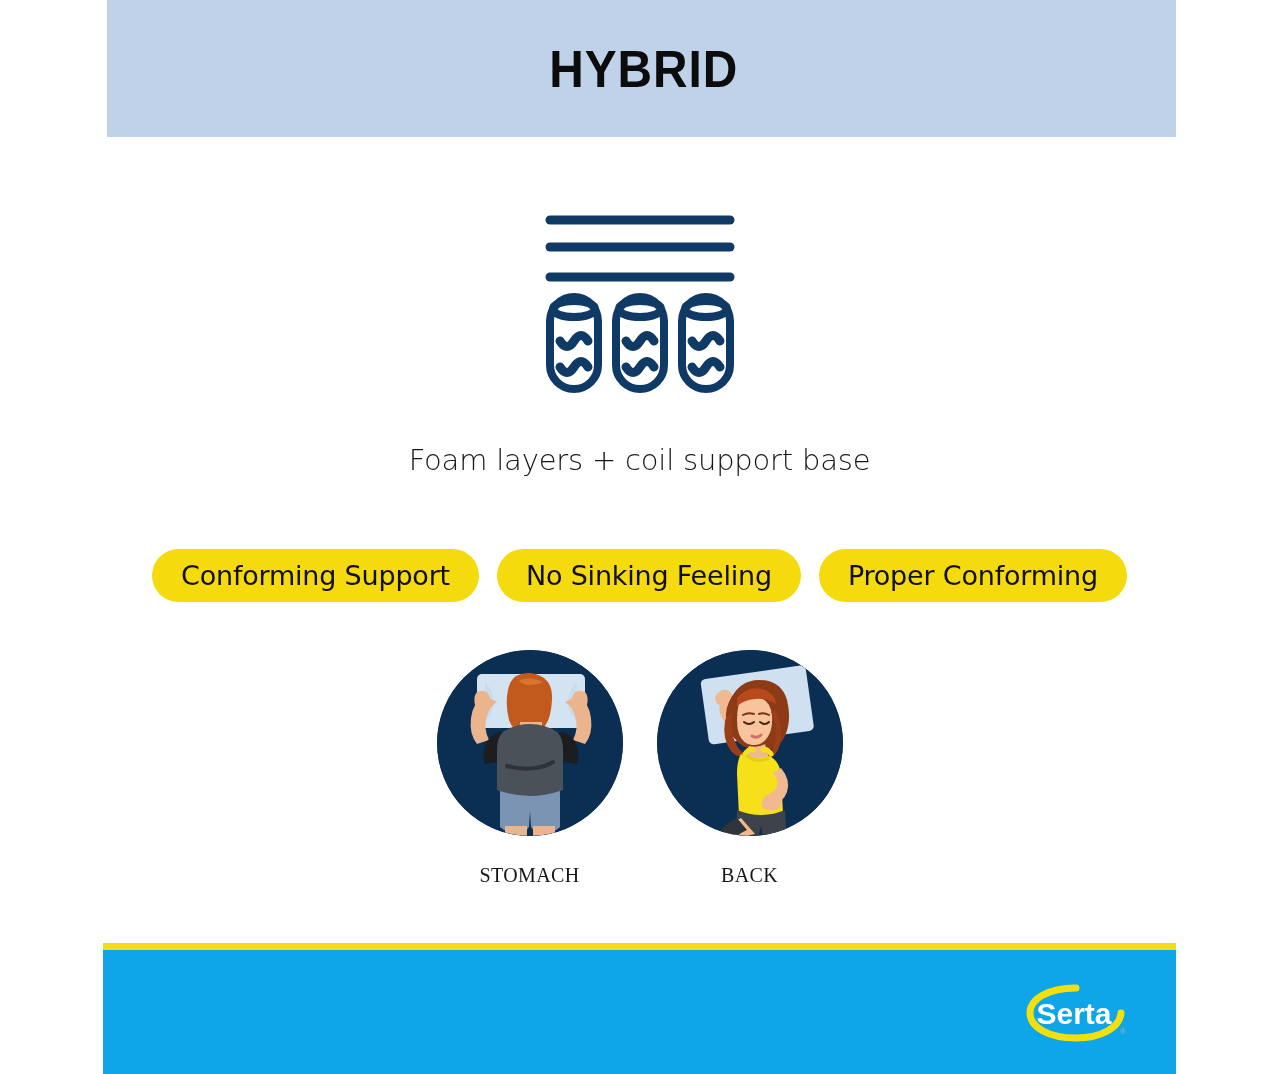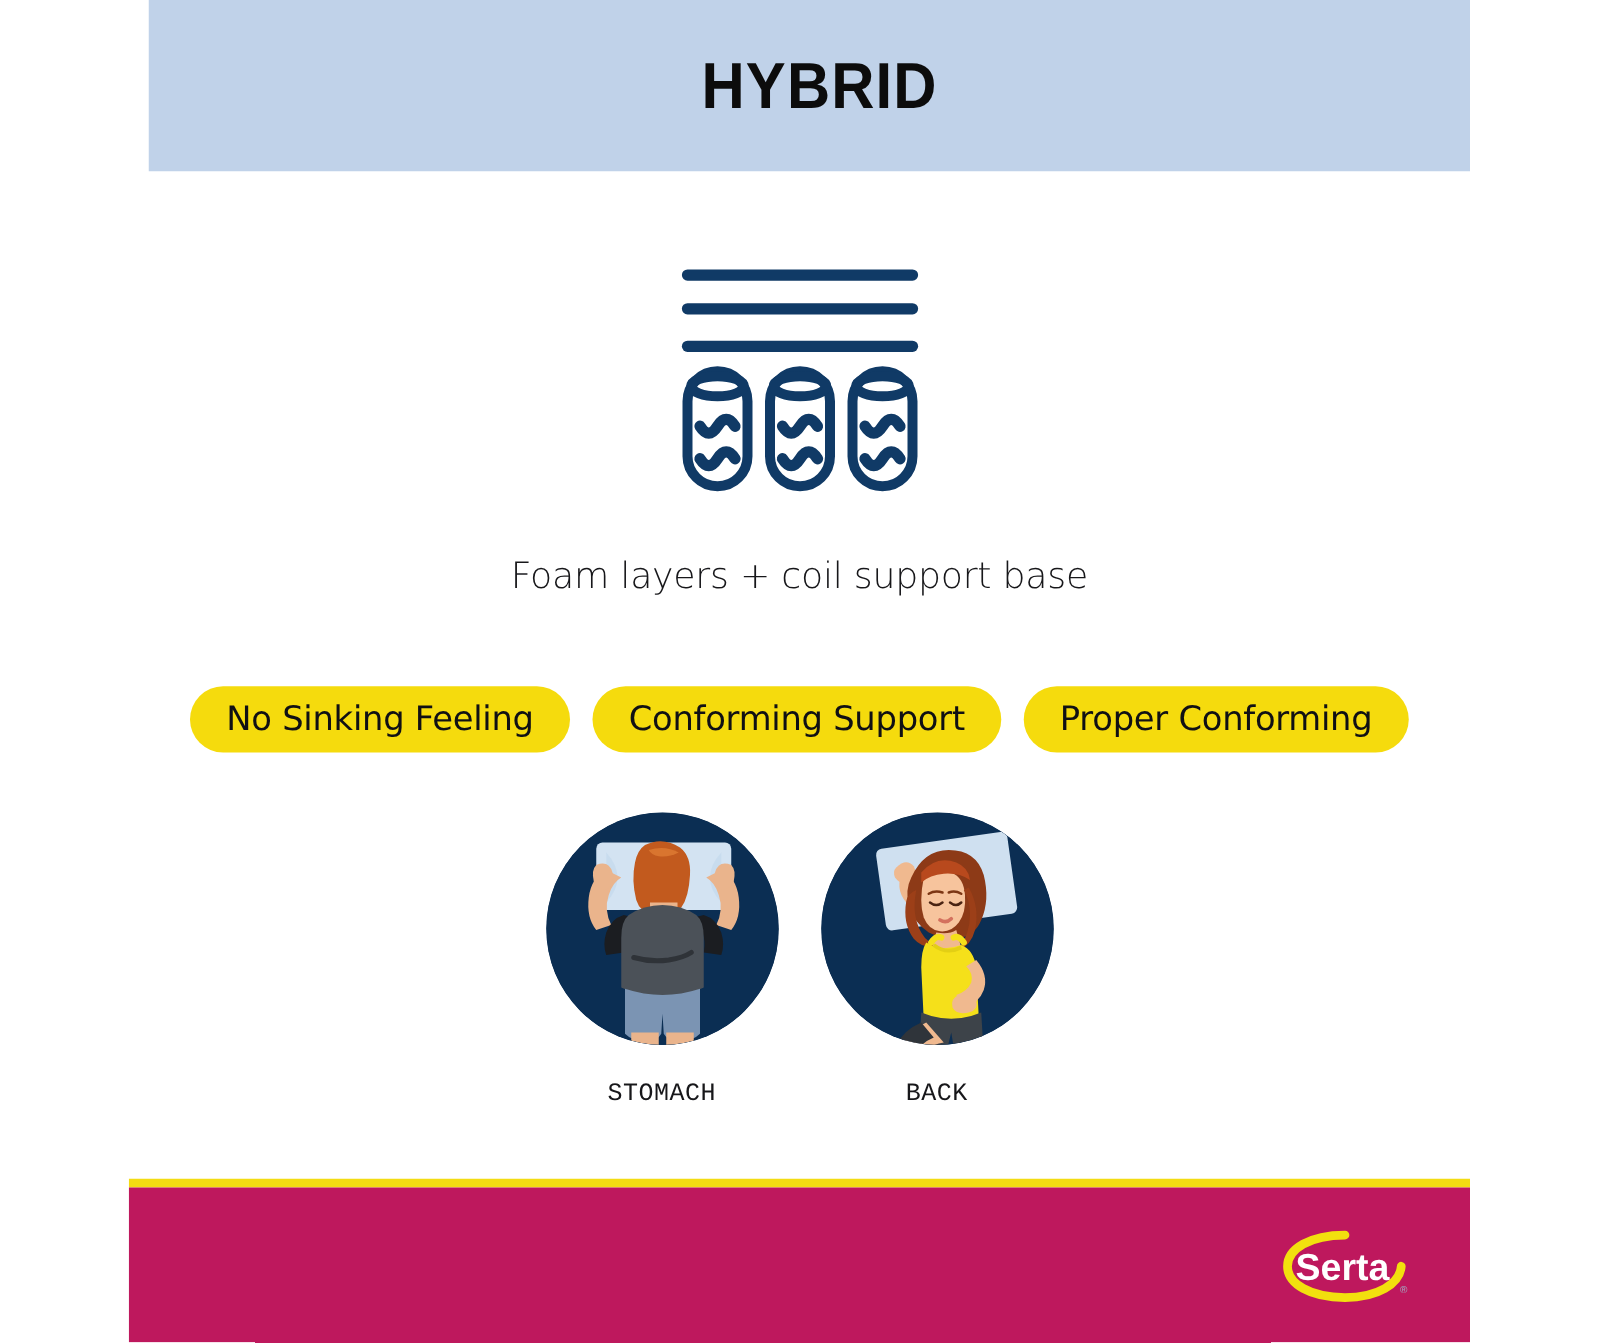--- a/index.html
+++ b/index.html
@@ -21,21 +21,21 @@
     top: 0;
     width: 1073px;
     height: 1074px;
     background: #ffffff;
     overflow: hidden;
   }
 
   
   .header-band {
     position: absolute;
-    left: 16px;
+    left: 4px;
     top: 0;
     width: 1073px;
     height: 137px;
     background: #c0d2e9;
     display: flex;
     align-items: center;
     justify-content: center;
   }
   .header-title {
     font-family: "Liberation Sans", sans-serif;
@@ -107,21 +107,21 @@
   .sleeper-circle {
     width: 186px;
     height: 186px;
     border-radius: 50%;
     background: #0b2e53;
     overflow: hidden;
     position: relative;
   }
   .sleeper-label {
     margin-top: 28px;
-    font-family: Liberation Mono, monospace;
+    font-family: Liberation Serif, serif;
     font-size: 20px;
     font-weight: 400;
     color: #17171a;
     letter-spacing: 0.4px;
   }
 
   
   .footer-stripe {
     position: absolute;
     left: 0;
@@ -129,21 +129,21 @@
     width: 1073px;
     height: 7px;
     background: #f3dc12;
   }
   .footer {
     position: absolute;
     left: 0;
     top: 950px;
     width: 1073px;
     height: 124px;
-    background: #be185d;
+    background: #0ea5e9;
   }
   .logo-wrap {
     position: absolute;
     right: 48px;
     top: 32px;
     width: 104px;
     height: 62px;
   }
 </style>
 </head>
@@ -180,22 +180,22 @@
         <ellipse cx="166" cy="114" rx="21" ry="8"></ellipse>
         <path d="M152 146 q7 11 14 0 q7 -11 14 0" stroke-width="9" stroke-linecap="round"></path>
         <path d="M152 172 q7 11 14 0 q7 -11 14 0" stroke-width="9" stroke-linecap="round"></path>
       </g>
     </svg>
   </div>
 
   <div class="subtitle">Foam layers + coil support base</div>
 
   <div class="pill-row">
+    <div class="pill">Conforming Support</div>
     <div class="pill">No Sinking Feeling</div>
-    <div class="pill">Conforming Support</div>
     <div class="pill">Proper Conforming</div>
   </div>
 
   <div class="sleepers">
 
     <div class="sleeper">
       <div class="sleeper-circle">
         <svg width="186" height="186" viewBox="0 0 186 186">
           <defs>
               <clipPath id="clipS">

